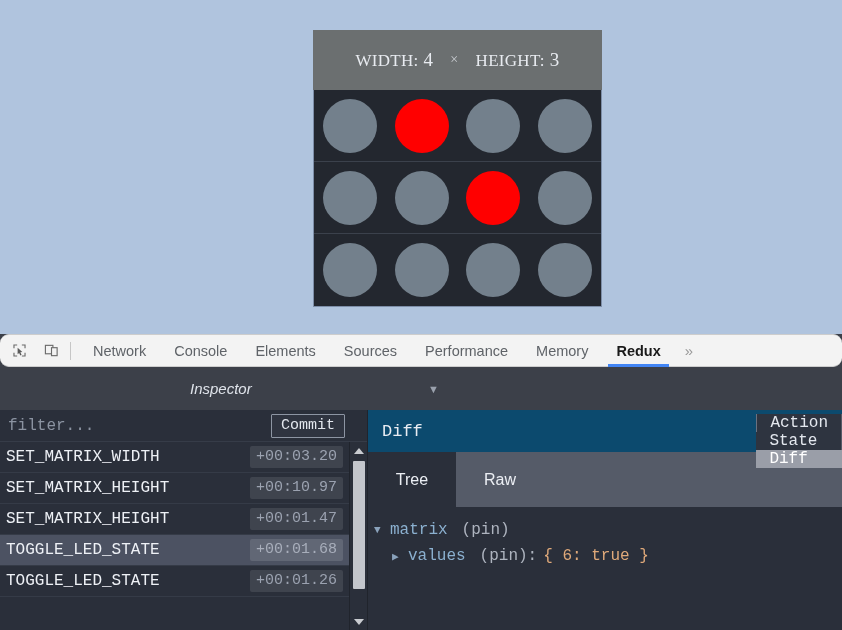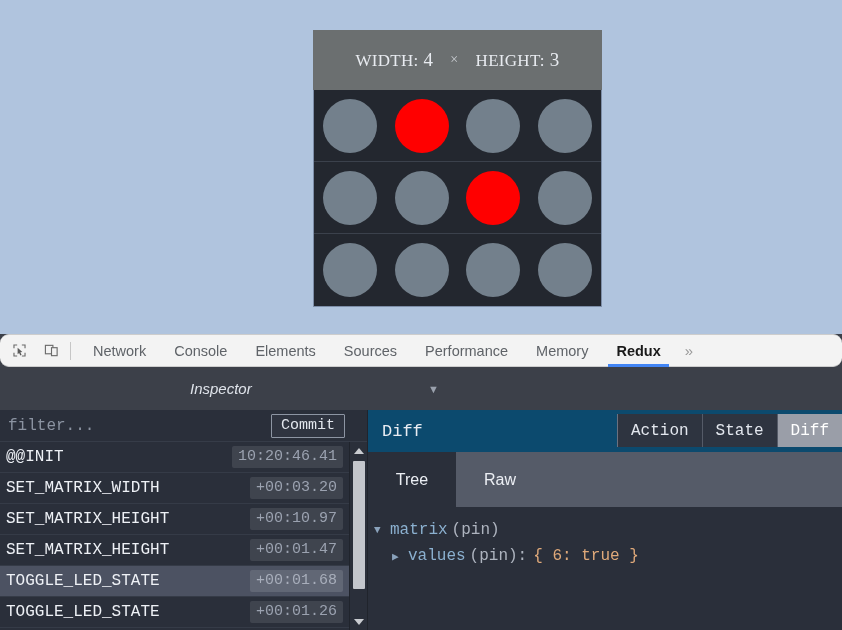--- a/index.html
+++ b/index.html
@@ -222,20 +222,21 @@
   }
   #diff-title {
     color: #e9ecf2;
     font-family: "Liberation Mono", monospace;
     font-size: 17px;
   }
   #mode-toggle {
     position: absolute; right: 0; top: 4px;
     display: flex;
     height: 33px;
+    flex-direction: column;
   }
   .mode-btn {
     padding: 0 13px;
     display: flex; align-items: center;
     background: #2e3440;
     color: #e3e7ee;
     font-family: "Liberation Mono", monospace;
     font-size: 16px;
     border-right: 1px solid #555b68;
     cursor: pointer;
@@ -266,21 +267,21 @@
     height: 26px;
     white-space: nowrap;
   }
   .tree-row.level0 { padding-left: 6px; }
   .tree-row.level1 { padding-left: 24px; }
   .tri {
     color: #8aa2bb; font-size: 11px; width: 16px; display: inline-block;
     cursor: pointer;
   }
   .k-key { color: #8bb0cf; }
-  .k-meta { color: #aeb4bf; margin-left: 4px; }
+  .k-meta { color: #aeb4bf; margin-left: 14px; }
   .k-val { color: #dfa97a; margin-left: 6px; }
 </style>
 </head>
 <body>
 
 <div id="app-area">
   <div id="matrix-widget">
 
     <div id="matrix-header">
       <div class="hdr-group">
@@ -356,24 +357,20 @@
   <div id="panes">
 
     <div id="left-pane">
       <div id="filter-row">
         <input id="filter-input" type="text" placeholder="filter..." style="">
         <button id="commit-btn">Commit</button>
       </div>
 
       <div id="action-list">
           <div class="action-row">
-            <span class="action-name">@@INIT</span>
-            <span class="action-time">10:20:46.41</span>
-          </div>
-          <div class="action-row">
             <span class="action-name">SET_MATRIX_WIDTH</span>
             <span class="action-time">+00:03.20</span>
           </div>
           <div class="action-row">
             <span class="action-name">SET_MATRIX_HEIGHT</span>
             <span class="action-time">+00:10.97</span>
           </div>
           <div class="action-row">
             <span class="action-name">SET_MATRIX_HEIGHT</span>
             <span class="action-time">+00:01.47</span>

